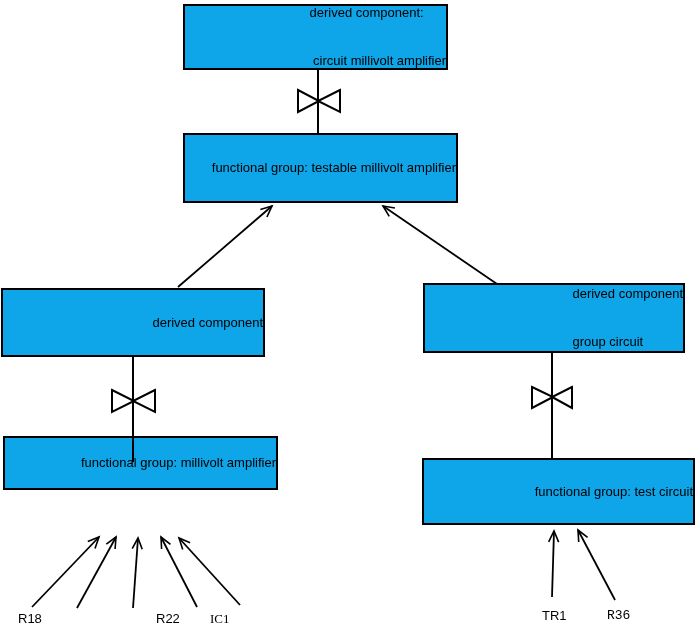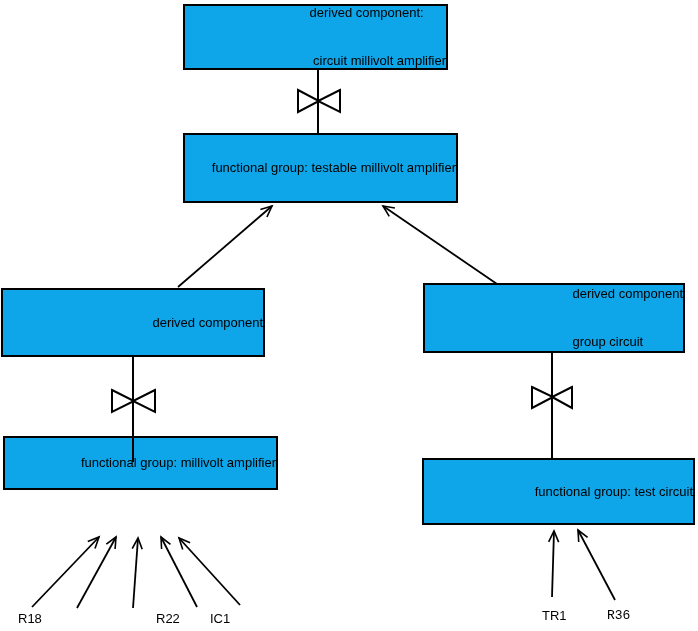--- a/index.html
+++ b/index.html
@@ -125,18 +125,18 @@
   <div class="node" style="left:422px; top:458px; width:273px; height:67px;">
     <div class="txt" style="padding-left:28px;">
       <div>functional group: test circuit</div>
     </div>
   </div>
 
   <span class="comp-label" style="left:18px;  top:612px;">R18</span>
   <span class="comp-label" style="left:73px;  top:612px;margin-top:26px;">R30</span>
   <span class="comp-label" style="left:115px; top:632px;">R26</span>
   <span class="comp-label" style="left:156px; top:612px;">R22</span>
-  <span class="comp-label" style="left:210px; top:612px;">IC1</span>
+  <span class="comp-label" style="left:210px; top:612px;font-family:Liberation Serif, serif;">IC1</span>
 
   <span class="comp-label" style="left:542px; top:609px;">TR1</span>
   <span class="comp-label" style="left:607px; top:609px;font-family:Liberation Mono, monospace;">R36</span>
 
 </div>
 
 </body></html>

